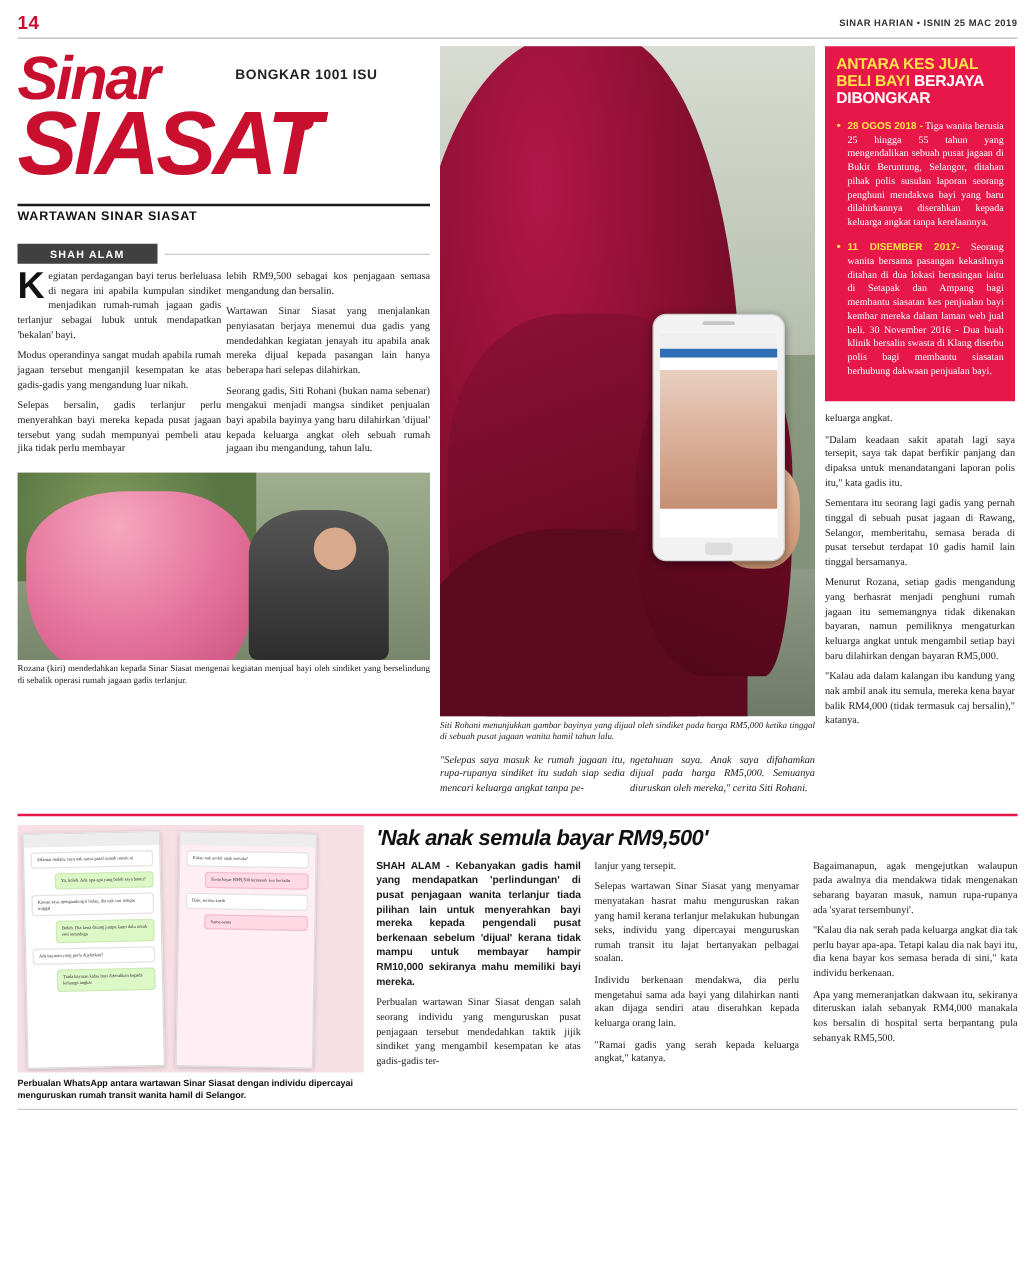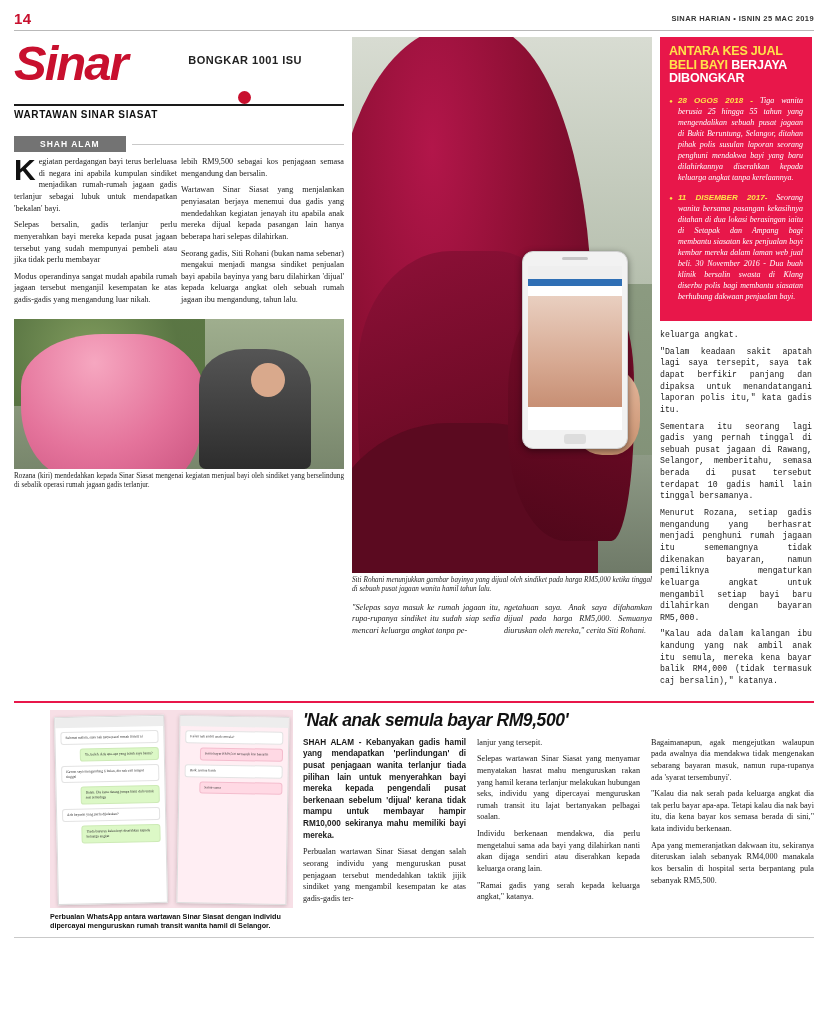--- a/index.html
+++ b/index.html
@@ -52,21 +52,21 @@
   .headline {
     font-family:"Liberation Sans", sans-serif;
     font-weight:bold; font-style:italic;
     font-size:48px; line-height:.96; letter-spacing:-1.5px;
     color:#111; margin:14px 0 0 22px;
   }
 
   
   .dateline-row { margin:16px 0 4px 0; display:flex; align-items:center; gap:6px; }
   .dateline-box {
-    background:#737373; color:#fff;
+    background:#404040; color:#fff;
     font-family:"Liberation Sans", sans-serif; font-weight:bold;
     font-size:8.5px; letter-spacing:1px;
     padding:3px 26px 3px 26px;
   }
   .dateline-fill { flex:1; height:1px; background:#c9c9c9; }
 
   
   .twocol { display:flex; gap:4px; font-size:8.2px; line-height:1.42; text-align:justify; }
   .twocol p { margin:0 0 5px 0; }
   .twocol .c { width:50%; }
@@ -120,31 +120,31 @@
   .photo2 .leaves { position:absolute; left:0; top:0; width:58%; height:58%; background:radial-gradient(circle at 40% 40%, #7d9a58 0%, #53703c 70%); opacity:.9; }
   .photo2 .pink { position:absolute; left:2%; bottom:-6%; width:56%; height:96%; background:radial-gradient(ellipse at 40% 20%, #f6a7c0 0%, #e4739b 55%, #c9527e 100%); border-radius:46% 40% 20% 30% / 38% 46% 58% 52%; }
   .photo2 .person { position:absolute; right:10%; bottom:0; width:34%; height:80%; background:linear-gradient(#555,#2d2d2d); border-radius:40% 40% 6% 6% / 30% 30% 6% 6%; }
   .photo2 .face { position:absolute; right:18%; bottom:48%; width:34px; height:34px; border-radius:50%; background:#d9a98c; }
 
   
   .redbox { background:#e8174a; color:#fff; padding:8px 9px 10px 9px; }
   .redbox .t1 { font-family:"Liberation Sans", sans-serif; font-weight:bold; font-size:12.5px; line-height:1.08; letter-spacing:-.2px; }
   .redbox .t1 .yel { color:#ffe24a; }
   .redbox ul { list-style:none; margin:9px 0 0 0; padding:0; }
-  .redbox li { position:relative; padding-left:9px; margin-bottom:9px; font-size:8px; line-height:1.38; text-align:justify;font-style:italic; }
+  .redbox li { position:relative; padding-left:9px; margin-bottom:9px; font-size:8px; line-height:1.38; text-align:justify; }
   .redbox li:before { content:"•"; position:absolute; left:0; top:-1px; color:#ffe24a; font-size:11px; }
   .redbox li b { color:#ffe24a; font-family:"Liberation Sans", sans-serif; font-size:8px; }
 
   .rail-text { font-size:8.2px; line-height:1.42; text-align:justify; margin-top:8px; }
-  .rail-text p { margin:0 0 5px 0;font-family:Liberation Mono, monospace; }
+  .rail-text p { margin:0 0 5px 0; }
 
   
   .sep { height:2px; background:#e8174a; margin:9px 0 7px 0; }
   .lower { display:flex; gap:10px; }
-  .chatpanel { width:243px;margin-left:36px; }
+  .chatpanel { width:277px; }
   .chat-img { position:relative; height:198px; background:#f7dfe6; overflow:hidden; }
   .chat-img .ph { position:absolute; top:6px; width:108px; height:186px; background:#fff; border:1px solid #ddd; box-shadow:0 1px 4px rgba(0,0,0,.2); }
   .chat-img .ph.a { left:6px; transform:rotate(-1.2deg); }
   .chat-img .ph.b { left:128px; transform:rotate(1deg); background:#ffeef3; }
   .chat-img .ph .hdr { height:10px; background:#ededed; }
   .bub { margin:4px 5px; padding:3px 4px; font-size:3.6px; line-height:1.35; border-radius:3px; color:#333; }
   .bub.in { background:#ffffff; border:1px solid #e3e3e3; }
   .bub.out { background:#dcf8c6; border:1px solid #cdeab6; margin-left:24px; }
   .bub.outp { background:#ffd9e4; border:1px solid #f4bccd; margin-left:20px; }
   .chat-cap { font-family:"Liberation Sans", sans-serif; font-weight:bold; font-size:7.2px; line-height:1.35; margin-top:4px; color:#111; }
@@ -170,38 +170,39 @@
     <div class="masthead-line">SINAR HARIAN  •  ISNIN 25 MAC 2019</div>
   </div>
   <div class="rule-top"></div>
 
   <div class="grid">
 
     <div class="col-left">
 
       <div class="logo-wrap">
         <div class="logo-sinar">Sinar</div>
+        <div class="logo-siasat">SIASAT</div>
         <div class="logo-tag">BONGKAR 1001 ISU</div>
         <div class="logo-dot"></div>
       </div>
 
       <div class="byline-rule"></div>
       <div class="byline">WARTAWAN SINAR SIASAT</div>
 
 
       <div class="dateline-row">
         <div class="dateline-box">SHAH ALAM</div>
         <div class="dateline-fill"></div>
       </div>
 
       <div class="twocol">
         <div class="c">
           <p class="dropcap">Kegiatan perdagangan bayi terus berleluasa di negara ini apabila kumpulan sindiket menjadikan rumah-rumah jagaan gadis terlanjur sebagai lubuk untuk mendapatkan 'bekalan' bayi.</p>
+          <p>Modus operandinya sangat mudah apabila rumah jagaan tersebut menganjil kesempatan ke atas gadis-gadis yang mengandung luar nikah.</p>
           <p>Selepas bersalin, gadis terlanjur perlu menyerahkan bayi mereka kepada pusat jagaan tersebut yang sudah mempunyai pembeli atau jika tidak perlu membayar</p>
-          <p>Modus operandinya sangat mudah apabila rumah jagaan tersebut menganjil kesempatan ke atas gadis-gadis yang mengandung luar nikah.</p>
         </div>
         <div class="c">
           <p>lebih RM9,500 sebagai kos penjagaan semasa mengandung dan bersalin.</p>
           <p>Wartawan Sinar Siasat yang menjalankan penyiasatan berjaya menemui dua gadis yang mendedahkan kegiatan jenayah itu apabila anak mereka dijual kepada pasangan lain hanya beberapa hari selepas dilahirkan.</p>
           <p>Seorang gadis, Siti Rohani (bukan nama sebenar) mengakui menjadi mangsa sindiket penjualan bayi apabila bayinya yang baru dilahirkan 'dijual' kepada keluarga angkat oleh sebuah rumah jagaan ibu mengandung, tahun lalu.</p>
         </div>
       </div>
 
       <div class="photo photo2" style="margin-top:8px;">
         <div class="bg"></div>

